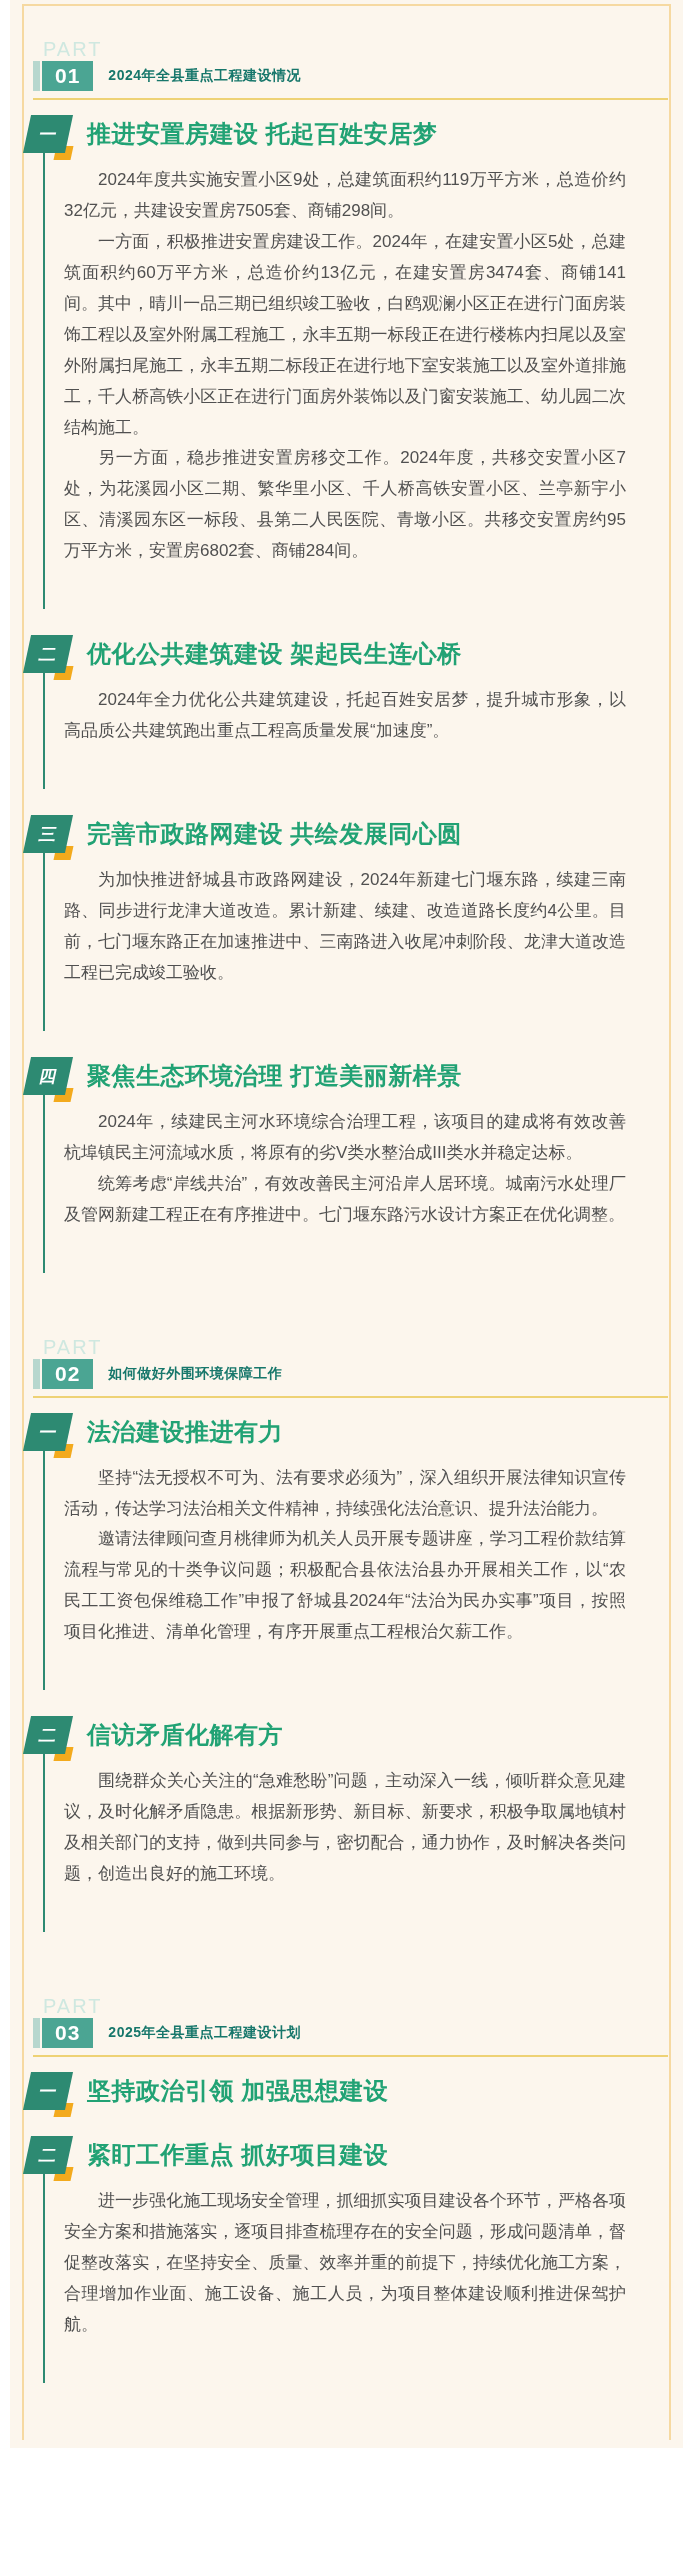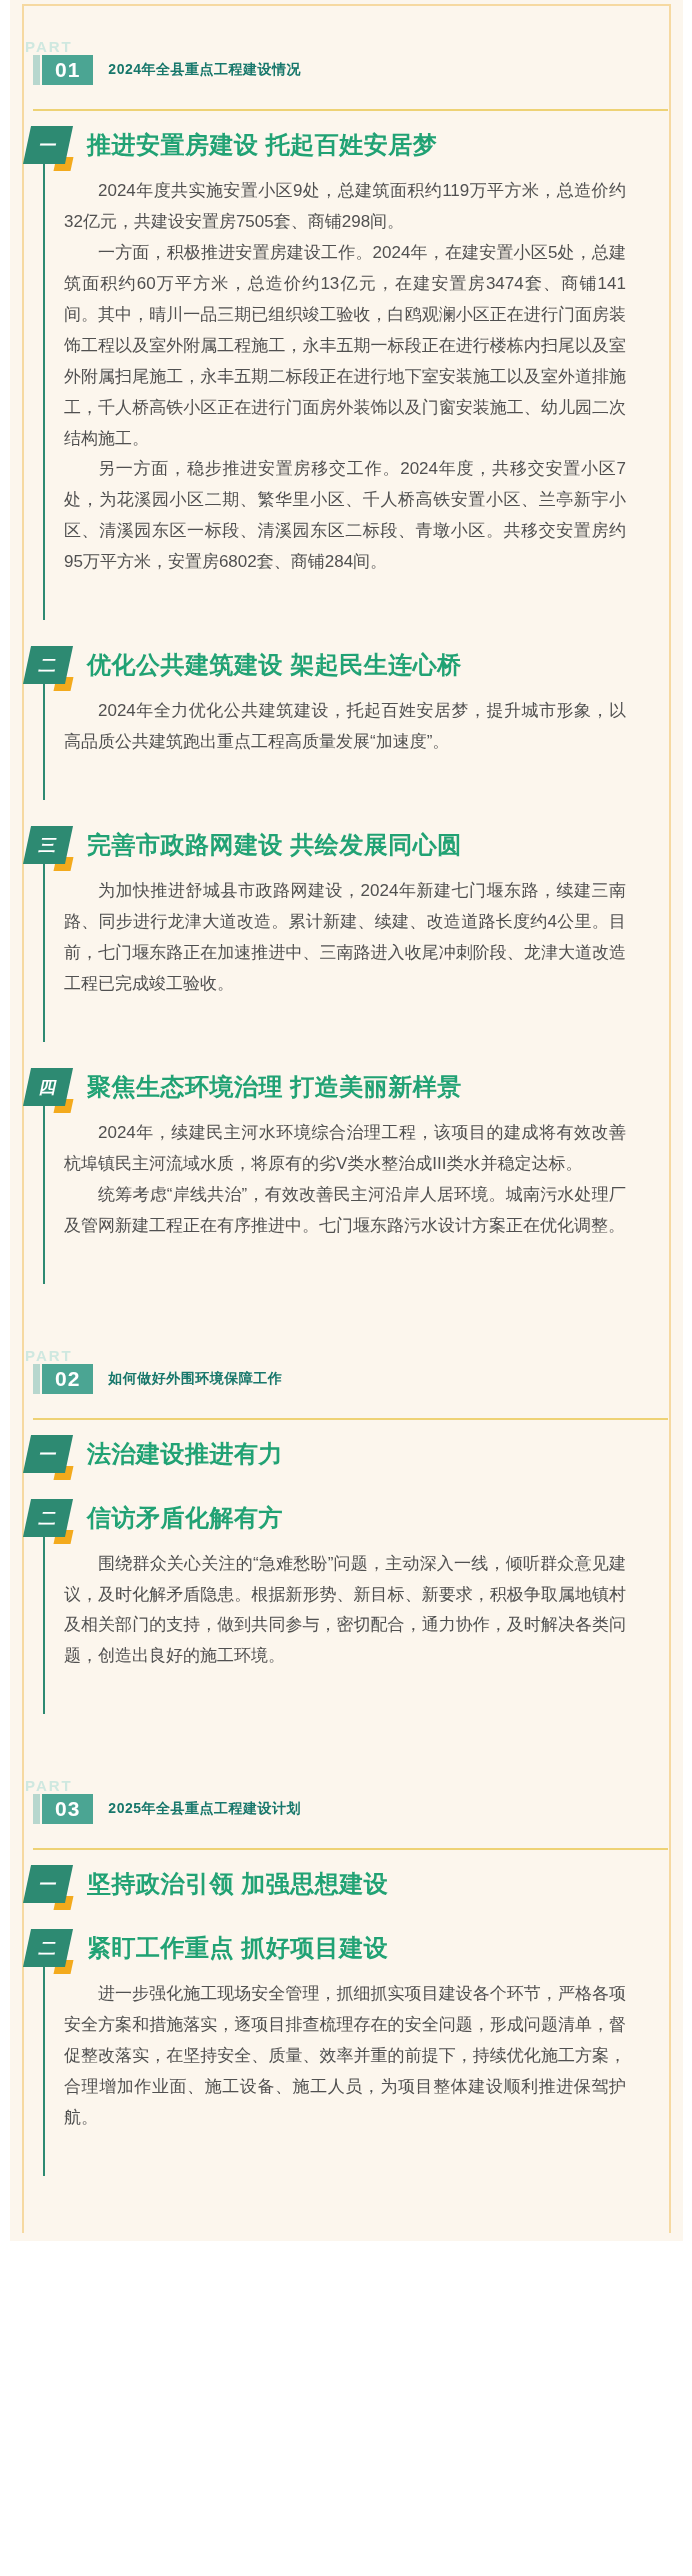--- a/index.html
+++ b/index.html
@@ -4,24 +4,24 @@
 <style>
   html,body{margin:0;padding:0;background:#ffffff;}
   .page{width:693px;font-family:"Liberation Sans","DejaVu Sans",sans-serif;}
 
   .card{position:relative;margin:0 10px;background:#fcf6ed;}
   .frame{position:absolute;top:4px;left:12px;right:12px;bottom:8px;
          border:2px solid var(--frame,#f6d9a1);border-bottom:none;pointer-events:none;}
   .content{position:relative;padding:38px 15px 65px 15px;}
 
   
-  .part-label{color:var(--teal-pale,#cfe8e0);font-weight:bold;
-              font-size:15px;letter-spacing:2px;}
+  .part-label{margin-left:18px;color:var(--teal-pale,#cfe8e0);font-weight:normal;
+              font-size:20px;letter-spacing:2px;}
   .part-row{display:flex;align-items:center;gap:15px;margin-left:8px;
-            padding-bottom:24px;border-bottom:2px solid var(--underline,#eed275);}
+            padding-bottom:7px;border-bottom:2px solid var(--underline,#eed275);}
   .part-badge{display:flex;align-items:stretch;height:30px;}
   .badge-bar{width:7px;margin-right:2px;background:var(--teal-bar,#b7d7ce);}
   .badge-num{display:flex;align-items:center;justify-content:center;
              background:var(--teal-badge,#4ba593);color:#fff;font-weight:bold;
              font-size:21px;padding:0 13px;letter-spacing:1px;}
   .part-title{margin:0;font-size:14px;font-weight:bold;color:var(--teal-dark,#17776b);
               letter-spacing:0.5px;}
   .part + .part{margin-top:63px;}
 
   
@@ -65,21 +65,21 @@
         <span class="marker-yellow"></span>
         <span class="marker-green">一</span>
       </div>
       <h3 class="sub-title">推进安置房建设 托起百姓安居梦</h3>
     </div>
     <div class="sub-body">
   <p class="para">2024年度共实施安置小区9处，总建筑面积约119万平方米，总造价约32亿元，共建设安置房7505套、商铺298间。</p>
 
   <p class="para">一方面，积极推进安置房建设工作。2024年，在建安置小区5处，总建筑面积约60万平方米，总造价约13亿元，在建安置房3474套、商铺141间。其中，晴川一品三期已组织竣工验收，白鸥观澜小区正在进行门面房装饰工程以及室外附属工程施工，永丰五期一标段正在进行楼栋内扫尾以及室外附属扫尾施工，永丰五期二标段正在进行地下室安装施工以及室外道排施工，千人桥高铁小区正在进行门面房外装饰以及门窗安装施工、幼儿园二次结构施工。</p>
 
-  <p class="para">另一方面，稳步推进安置房移交工作。2024年度，共移交安置小区7处，为花溪园小区二期、繁华里小区、千人桥高铁安置小区、兰亭新宇小区、清溪园东区一标段、清溪园东区二标段、青墩小区。共移交安置房约95万平方米，安置房6802套、商铺284间。</p>
+  <p class="para">另一方面，稳步推进安置房移交工作。2024年度，共移交安置小区7处，为花溪园小区二期、繁华里小区、千人桥高铁安置小区、兰亭新宇小区、清溪园东区一标段、县第二人民医院、青墩小区。共移交安置房约95万平方米，安置房6802套、商铺284间。</p>
 </div>
   </section>
 
   <section class="sub">
     <div class="sub-head">
       <div class="marker">
         <span class="marker-yellow"></span>
         <span class="marker-green">二</span>
       </div>
       <h3 class="sub-title">优化公共建筑建设 架起民生连心桥</h3>
@@ -131,20 +131,25 @@
     </div>
     <div class="subs">
   <section class="sub">
     <div class="sub-head">
       <div class="marker">
         <span class="marker-yellow"></span>
         <span class="marker-green">一</span>
       </div>
       <h3 class="sub-title">法治建设推进有力</h3>
     </div>
+    <div class="sub-body">
+  <p class="para">坚持“法无授权不可为、法有要求必须为”，深入组织开展法律知识宣传活动，传达学习法治相关文件精神，持续强化法治意识、提升法治能力。</p>
+
+  <p class="para">邀请法律顾问查月桃律师为机关人员开展专题讲座，学习工程价款结算流程与常见的十类争议问题；积极配合县依法治县办开展相关工作，以“农民工工资包保维稳工作”申报了舒城县2024年“法治为民办实事”项目，按照项目化推进、清单化管理，有序开展重点工程根治欠薪工作。</p>
+</div>
   </section>
 
   <section class="sub">
     <div class="sub-head">
       <div class="marker">
         <span class="marker-yellow"></span>
         <span class="marker-green">二</span>
       </div>
       <h3 class="sub-title">信访矛盾化解有方</h3>
     </div>

